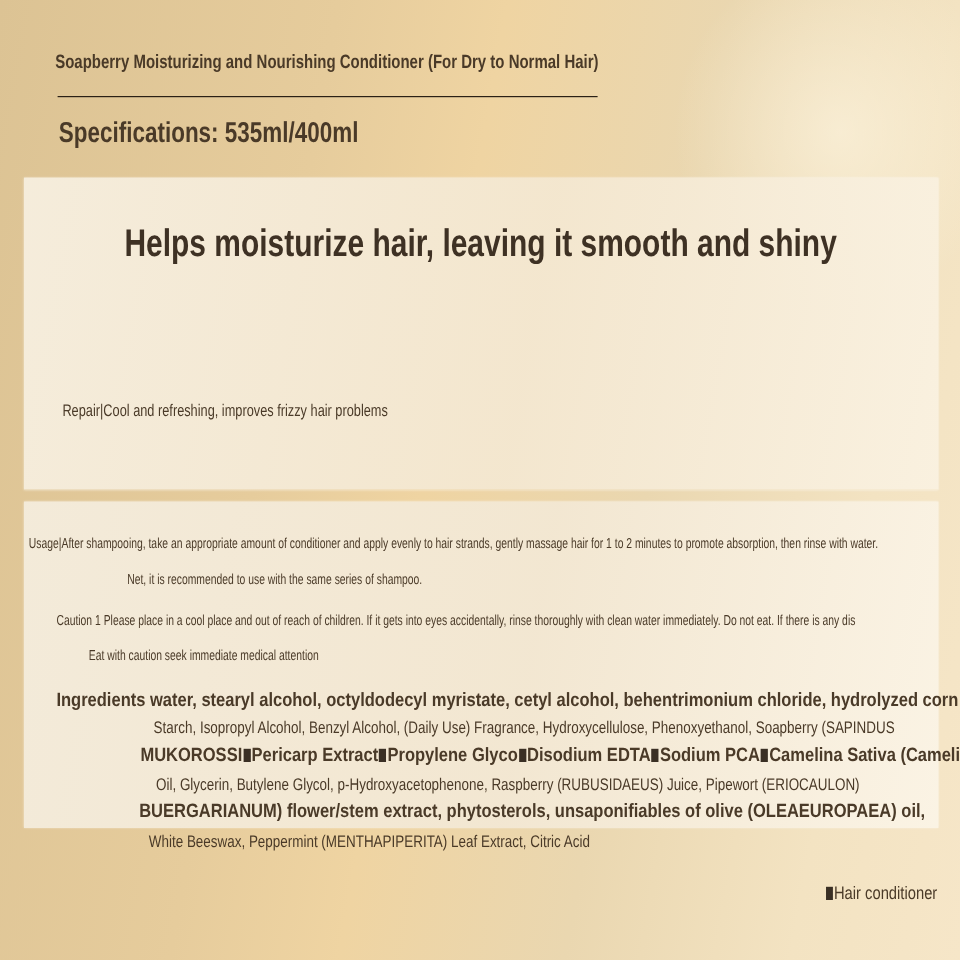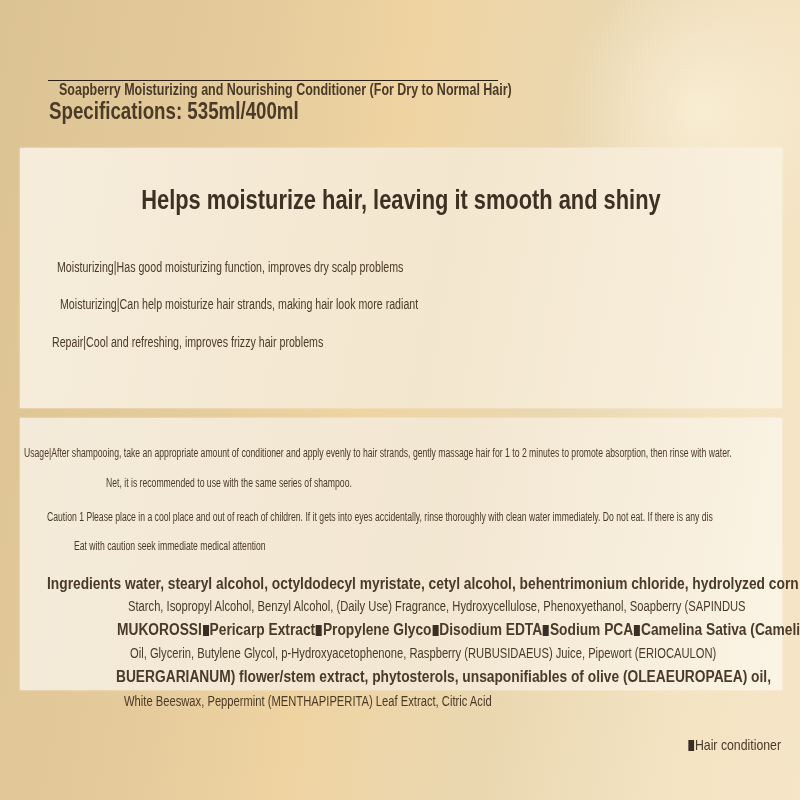--- a/index.html
+++ b/index.html
@@ -8,44 +8,43 @@
     background: linear-gradient(100deg, #dcc394 0%, #e6cc9c 30%, #efd4a2 45%, #ead7b0 65%, #f3e3c2 85%, #f6e6c8 100%);
     font-family: "Liberation Sans", sans-serif;
     color:#3e3124;
   }
   .glow {
     position:absolute; left:560px; top:-40px; width:280px; height:300px;
     background: radial-gradient(ellipse at center, rgba(255,248,230,0.55), rgba(255,248,230,0) 70%);
   }
   .cond { display:inline-block; transform-origin:left center; white-space:nowrap; }
   .title {
-    position:absolute; left:59px; top:44px; font-size:16px; font-weight:bold;
+    position:absolute; left:46px; top:44px; font-size:16px; font-weight:bold;
     color:#4a3a28;
-    margin-top:37px;
   }
   .title .cond { transform: scaleX(0.78); }
   .rule {
     position:absolute; left:48px; top:80px; width:450px; height:1px; background:#2a2015;
   }
   .spec {
     position:absolute; left:49px; top:97px; font-size:24px; font-weight:bold; color:#4a3a28;text-align:right;
   }
   .spec .cond { transform: scaleX(0.78); }
   .panel {
     position:absolute; left:20px; width:762px;
     background: linear-gradient(100deg, rgba(246,238,222,0.96) 0%, rgba(244,232,210,0.92) 55%, rgba(250,242,226,0.9) 100%);
     box-shadow: 0 0 2px rgba(255,255,255,0.6);
   }
   .panel1 { top:148px; height:260px; }
   .panel2 { top:418px; height:272px;
     background: linear-gradient(100deg, rgba(244,236,220,0.96) 0%, rgba(243,232,212,0.94) 55%, rgba(251,244,230,0.94) 100%);
   }
   .headline {
     position:absolute; left:0; right:0; top:36px; text-align:center;
-    font-size:28px; font-weight:bold; color:#3e3124;
+    font-size:32px; font-weight:bold; color:#3e3124;
   }
   .headline .cond { transform: scaleX(0.78); transform-origin:center; }
   .feat { position:absolute; font-size:14px; color:#4a3a28; }
   .feat .cond { transform: scaleX(0.76); }
   .small { position:absolute; font-size:12px; color:#4a3a28; }
   .small .cond { transform: scaleX(0.72); }
   .ing { position:absolute; color:#4a3a28; white-space:nowrap; }
   .ing.big { font-size:16px; font-weight:bold; }
   .ing.big .cond { transform: scaleX(0.86); }
   .ing.mid { font-size:14px; }
@@ -58,22 +57,20 @@
 <body>
 
 <div class="glow"></div>
 
 <div class="title"><span class="cond">Soapberry Moisturizing and Nourishing Conditioner (For Dry to Normal Hair)</span></div>
 <div class="rule"></div>
 <div class="spec"><span class="cond">Specifications: 535ml/400ml</span></div>
 
 <div class="panel panel1">
   <div class="headline"><span class="cond">Helps moisturize hair, leaving it smooth and shiny</span></div>
-  <div class="feat" style="left:37px; top:111px;"><span class="cond">Moisturizing|Has good moisturizing function, improves dry scalp problems</span></div>
-  <div class="feat" style="left:40px; top:148px;"><span class="cond">Moisturizing|Can help moisturize hair strands, making hair look more radiant</span></div>
   <div class="feat" style="left:32px; top:186px;"><span class="cond">Repair|Cool and refreshing, improves frizzy hair problems</span></div>
 </div>
 
 <div class="panel panel2">
   <div class="small" style="left:4px; top:28px;"><span class="cond">Usage|After shampooing, take an appropriate amount of conditioner and apply evenly to hair strands, gently massage hair for 1 to 2 minutes to promote absorption, then rinse with water.</span></div>
   <div class="small" style="left:86px; top:58px;text-decoration:underline;"><span class="cond">Net, it is recommended to use with the same series of shampoo.</span></div>
   <div class="small" style="left:27px; top:92px;"><span class="cond">Caution 1 Please place in a cool place and out of reach of children. If it gets into eyes accidentally, rinse thoroughly with clean water immediately. Do not eat. If there is any dis</span></div>
   <div class="small" style="left:54px; top:121px;"><span class="cond">Eat with caution seek immediate medical attention</span></div>
 
   <div class="ing big" style="left:27px; top:157px;"><span class="cond">Ingredients water, stearyl alcohol, octyldodecyl myristate, cetyl alcohol, behentrimonium chloride, hydrolyzed corn</span></div>

